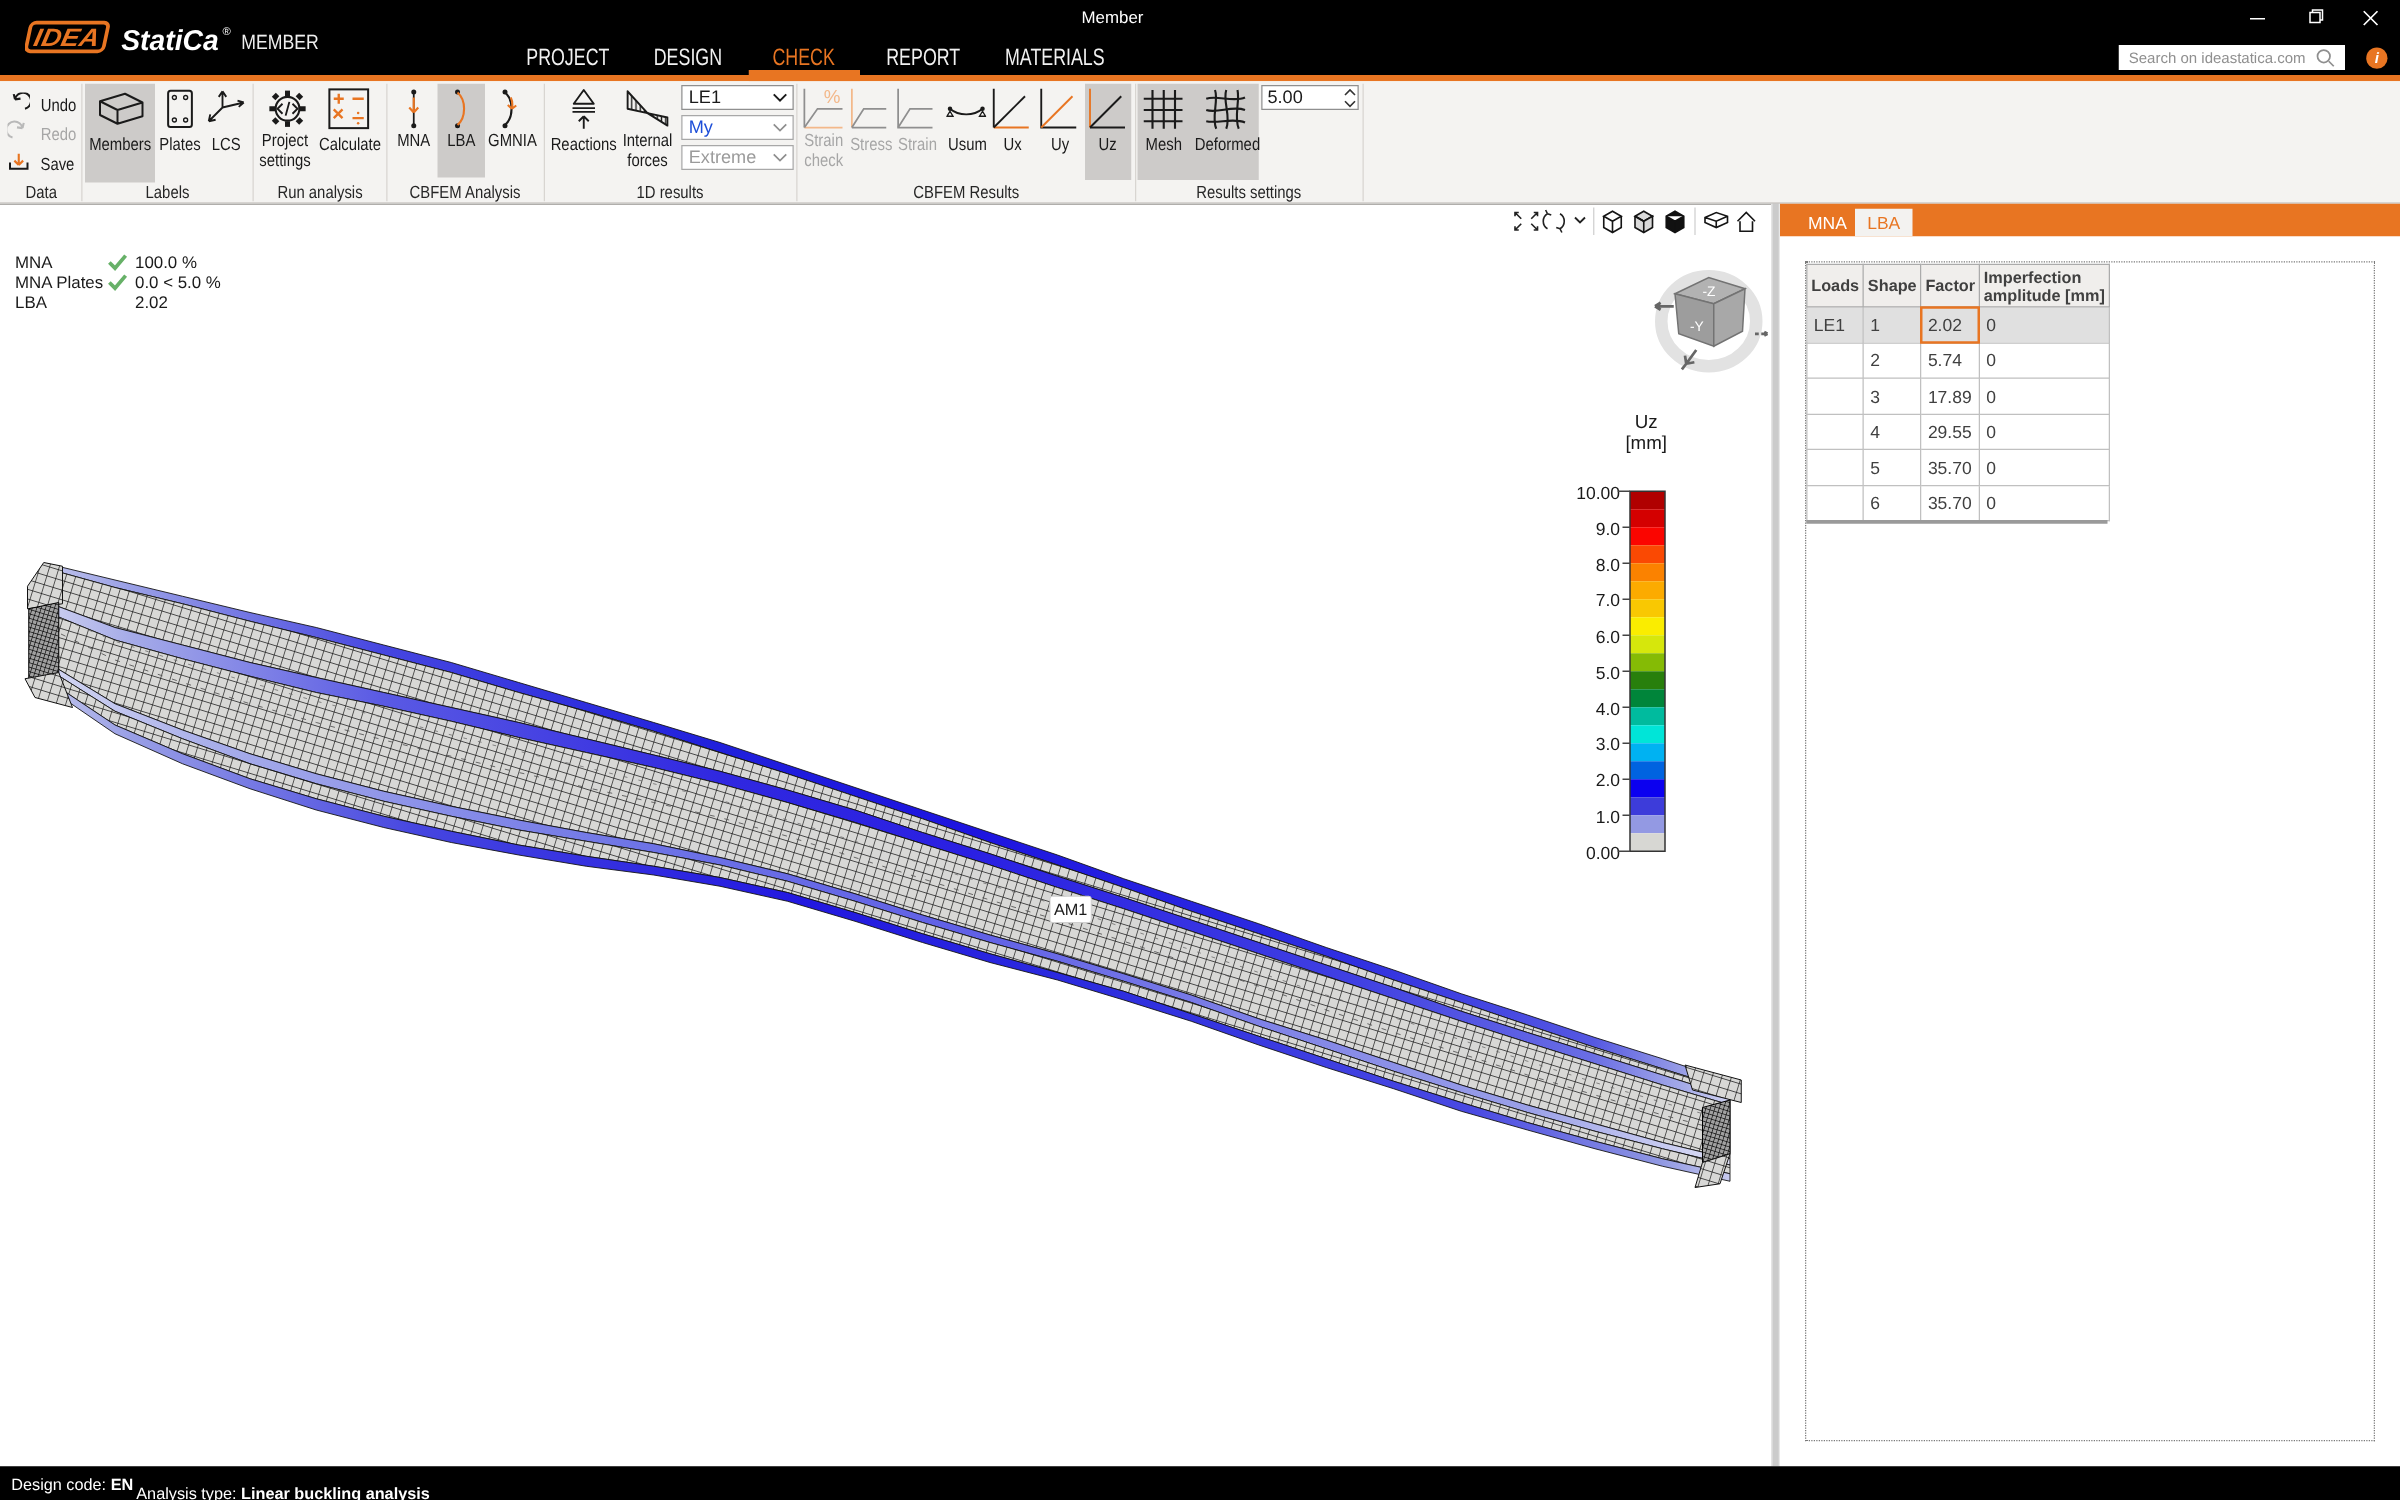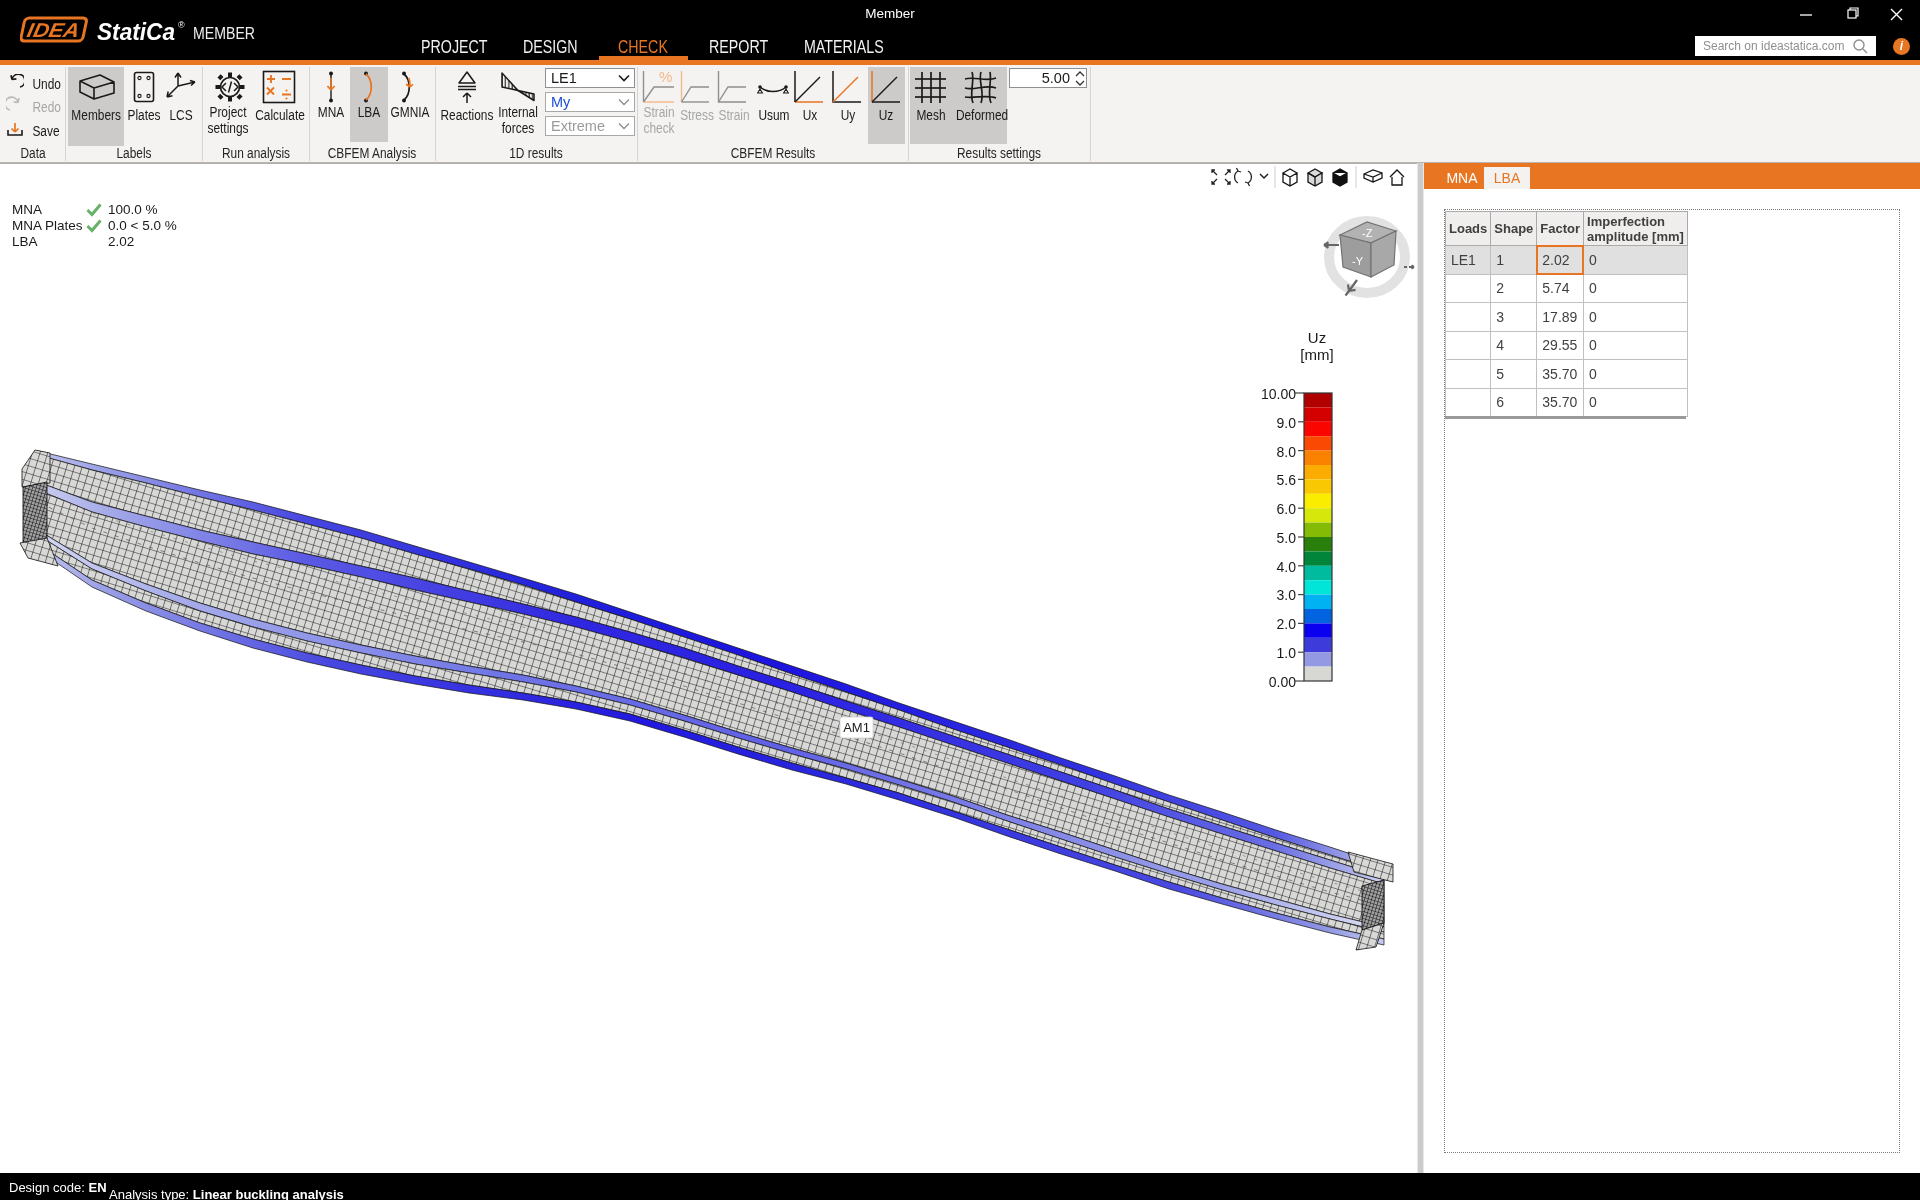--- a/index.html
+++ b/index.html
@@ -247,21 +247,21 @@
 </svg>
 <div class="btxt" style="left:912px;top:107px;width:38px">Mesh</div>
 <svg class="abs" style="left:964px;top:71px" width="33" height="33" viewBox="0 0 33 33">
  <g stroke="#1a1a1a" stroke-width="1.7" fill="none">
  <path d="M8,1 c3,8 -3,22 1,31 M17,1 c-3,9 4,21 0,31 M26,1 c2,9 -3,22 1,31"></path>
  <path d="M1,8 c8,-3 22,3 31,-1 M1,17 c9,3 21,-4 31,0 M1,26 c9,2 22,-3 31,1"></path>
     </g>
 </svg>
 <div class="btxt" style="left:950px;top:107px;width:64px">Deformed</div>
 <div class="abs" style="left:1009px;top:68px;width:78px;height:20px;background:#fff;border:1px solid #8f8f8f"></div>
-<div class="abs" style="left:1014px;top:70px;width:56px;text-align:right;font-size:14.5px;color:#1a1a1a">5.00</div>
+<div class="abs" style="left:1014px;top:70px;width:56px;text-align:left;font-size:14.5px;color:#1a1a1a">5.00</div>
 <svg class="abs" style="left:1074px;top:70px" width="12" height="17" viewBox="0 0 12 17">
     <path d="M2,6 L6,2 L10,6 M2,11 L6,15 L10,11" fill="none" stroke="#333" stroke-width="1.3"></path>
   </svg>
 
 <div class="stxt" style="left:12px;top:202px">MNA</div>
 <div class="stxt" style="left:12px;top:218px">MNA Plates</div>
 <div class="stxt" style="left:12px;top:234px">LBA</div>
 <svg class="abs" style="left:86px;top:203px" width="16" height="14" viewBox="0 0 16 14">
     <path d="M1.5,7 L6,11.5 L14.5,1.5" fill="none" stroke="#67b168" stroke-width="3"></path>
   </svg>
@@ -305,21 +305,21 @@
   <path d="M20,30 L51,38 L51,72 L23,62 Z" fill="#9d9d9d" stroke="#737373" stroke-width="1.2"></path>
   <path d="M51,38 L76,26 L74,60 L51,72 Z" fill="#a8a8a8" stroke="#737373" stroke-width="1.2"></path>
   <text x="42" y="32" font-size="11" fill="#fff" font-family="Liberation Sans,sans-serif">-Z</text>
   <text x="32" y="60" font-size="11" fill="#fff" font-family="Liberation Sans,sans-serif">-Y</text>
  </g>
 </svg>
 <div class="abs" style="left:1290px;top:329px;width:54px;text-align:center;font-size:15px;color:#1a1a1a">Uz<br>[mm]</div>
 <div class="leglab" style="left:1246px;top:386px">10.00</div>
 <div class="leglab" style="left:1246px;top:415px">9.0</div>
 <div class="leglab" style="left:1246px;top:444px">8.0</div>
-<div class="leglab" style="left:1246px;top:472px">5.6</div>
+<div class="leglab" style="left:1246px;top:472px">7.0</div>
 <div class="leglab" style="left:1246px;top:501px">6.0</div>
 <div class="leglab" style="left:1246px;top:530px">5.0</div>
 <div class="leglab" style="left:1246px;top:559px">4.0</div>
 <div class="leglab" style="left:1246px;top:587px">3.0</div>
 <div class="leglab" style="left:1246px;top:616px">2.0</div>
 <div class="leglab" style="left:1246px;top:645px">1.0</div>
 <div class="leglab" style="left:1246px;top:674px">0.00</div>
 <svg class="abs" style="left:1294px;top:390px" width="42" height="296" viewBox="0 0 42 296">
  <g transform="translate(10,3)">
   <rect y="0" width="28" height="14.4" fill="#b00000"></rect>

